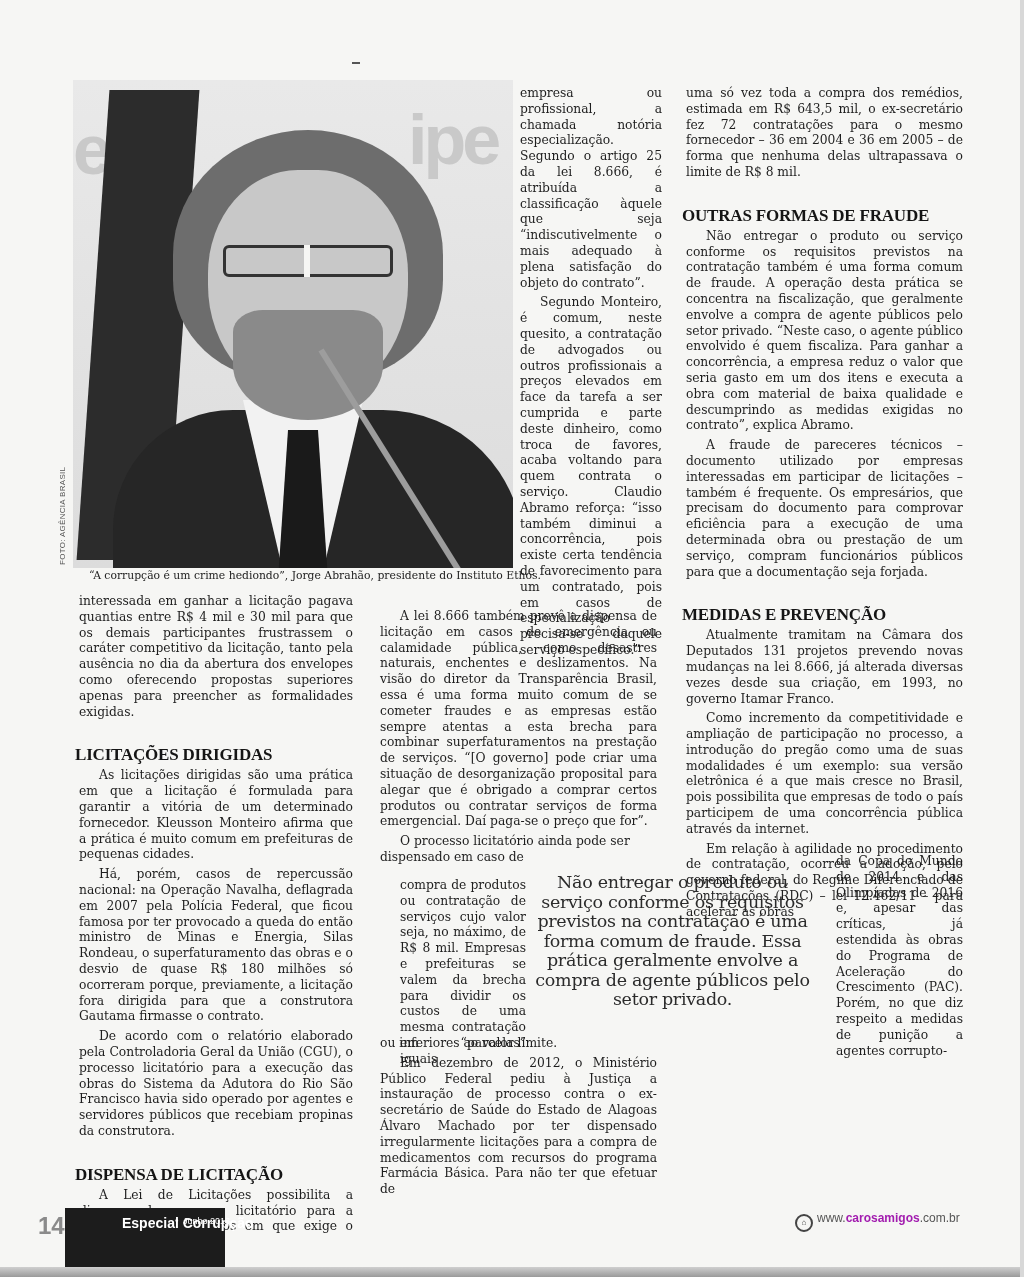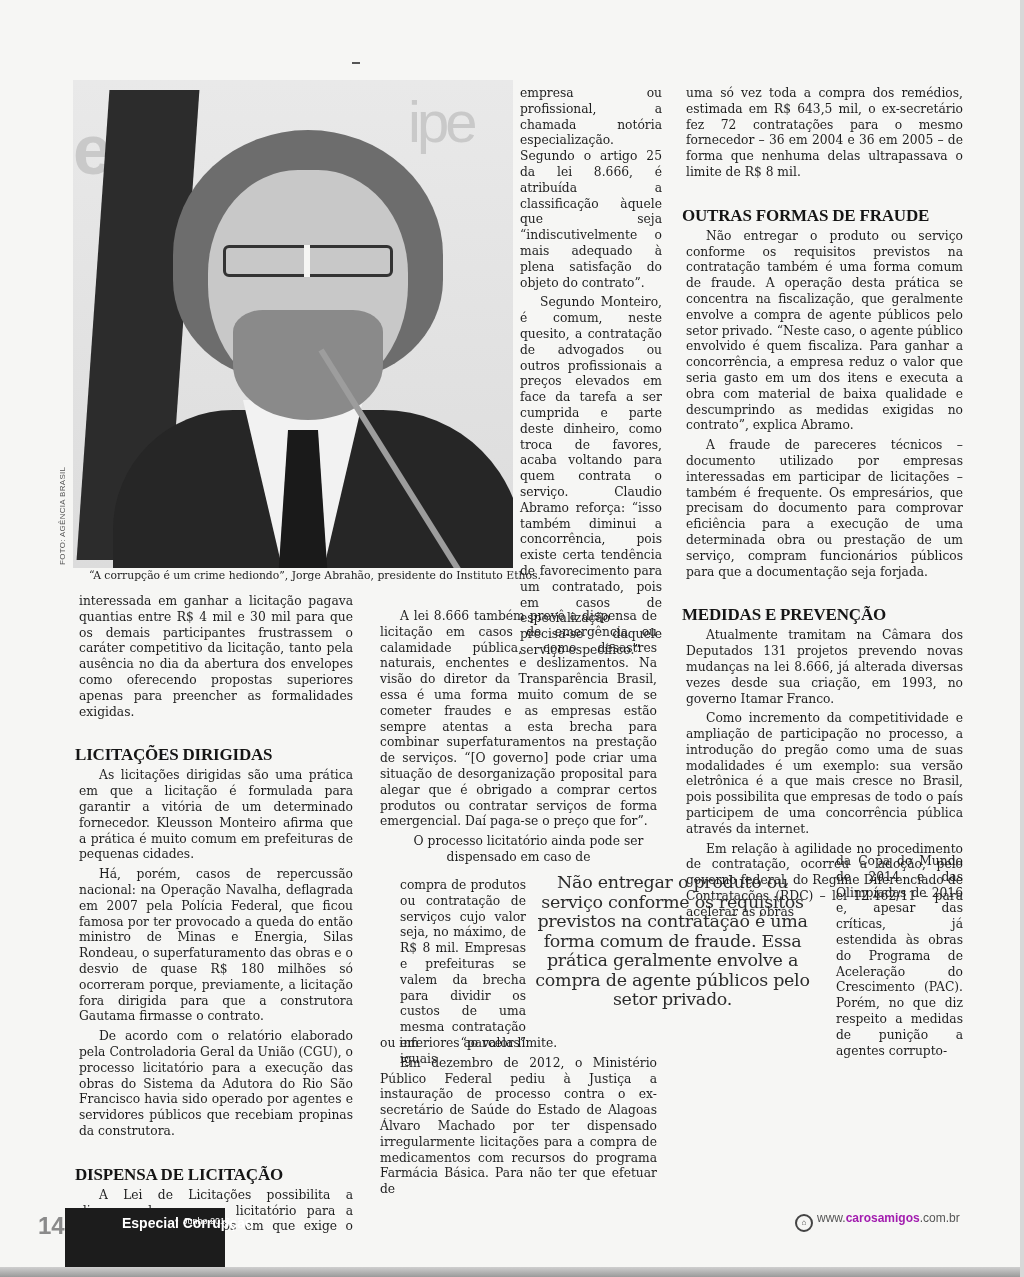--- a/index.html
+++ b/index.html
@@ -27,21 +27,21 @@
     font-family: "Liberation Serif", serif; font-weight: bold;
     font-size: 17px; line-height: 18px; margin: 26px 0 2px 0; color: #151515;
     letter-spacing: -0.2px;
   }
   
   .photo {
     left: 73px; top: 80px; width: 440px; height: 488px; overflow: hidden;
     background: linear-gradient(180deg, #e9e9e9 0%, #dcdcdc 100%);
   }
   .photo .flag { position:absolute; left:20px; top:10px; width:90px; height:470px; background:#2c2c2c; transform: skewX(-4deg); }
-  .photo .bgtext { position:absolute; left:335px; top:8px; font-family:"Liberation Sans",sans-serif; font-weight:normal; font-size:58px; color:#c9c9c9; letter-spacing:-4px; }
+  .photo .bgtext { position:absolute; left:335px; top:20px; font-family:"Liberation Sans",sans-serif; font-weight:bold; font-size:70px; color:#c9c9c9; letter-spacing:-4px; }
   .photo .bgtext2 { position:absolute; left:0px; top:30px; font-family:"Liberation Sans",sans-serif; font-weight:bold; font-size:70px; color:#c9c9c9; }
   .photo .jacket { position:absolute; left:40px; top:330px; width:410px; height:200px; background:#262626; border-radius: 120px 140px 0 0; }
   .photo .shirt { position:absolute; left:170px; top:320px; width:120px; height:180px; background:#f2f2f2; clip-path: polygon(0 0, 100% 0, 65% 100%, 35% 100%); }
   .photo .tie { position:absolute; left:205px; top:350px; width:50px; height:150px; background:#1a1a1a; clip-path: polygon(20% 0, 80% 0, 100% 100%, 0 100%); }
   .photo .hair { position:absolute; left:100px; top:50px; width:270px; height:250px; background:#6d6d6d; border-radius: 50% 50% 40% 40%; }
   .photo .face { position:absolute; left:135px; top:90px; width:200px; height:230px; background:#c8c8c8; border-radius: 45% 45% 50% 50%; }
   .photo .beard { position:absolute; left:160px; top:230px; width:150px; height:110px; background:#8a8a8a; border-radius: 20% 20% 50% 50%; }
   .photo .glasses { position:absolute; left:150px; top:165px; width:170px; height:32px; border:3px solid #333; border-radius:6px; box-sizing:border-box; }
   .photo .glasses:after { content:""; position:absolute; left:78px; top:-3px; width:6px; height:32px; background:#f6f6f4; }
   .photo .mic { position:absolute; left:245px; top:270px; width:6px; height:260px; background:#9d9d9d; transform: rotate(-32deg); transform-origin: top; }
@@ -101,21 +101,21 @@
   <div class="head">LICITAÇÕES DIRIGIDAS</div>
   <p>As licitações dirigidas são uma prática em que a licitação é formulada para garantir a vitória de um determinado fornecedor. Kleusson Monteiro afirma que a prática é muito comum em prefeituras de pequenas cidades.</p>
   <p>Há, porém, casos de repercussão nacional: na Operação Navalha, deflagrada em 2007 pela Polícia Federal, que ficou famosa por ter provocado a queda do então ministro de Minas e Energia, Silas Rondeau, o superfaturamento das obras e o desvio de quase R$ 180 milhões só ocorreram porque, previamente, a licitação fora dirigida para que a construtora Gautama firmasse o contrato.</p>
   <p>De acordo com o relatório elaborado pela Controladoria Geral da União (CGU), o processo licitatório para a execução das obras do Sistema da Adutora do Rio São Francisco havia sido operado por agentes e servidores públicos que recebiam propinas da construtora.</p>
   <div class="head">DISPENSA DE LICITAÇÃO</div>
   <p>A Lei de Licitações possibilita a dispensa do processo licitatório para a contratação de serviços em que exige o contratado, seja</p>
 </div>
 
 <div class="abs txt" style="left:376px; top:605px; width:285px;">
   <p>A lei 8.666 também prevê a dispensa de licitação em casos de emergência ou calamidade pública, como desastres naturais, enchentes e deslizamentos. Na visão do diretor da Transparência Brasil, essa é uma forma muito comum de se cometer fraudes e as empresas estão sempre atentas a esta brecha para combinar superfaturamentos na prestação de serviços. “[O governo] pode criar uma situação de desorganização proposital para alegar que é obrigado a comprar certos produtos ou contratar serviços de forma emergencial. Daí paga-se o preço que for”.</p>
-  <p style="text-align:center;">O processo licitatório ainda pode ser dispensado em caso de</p>
+  <p style="text-align:left;">O processo licitatório ainda pode ser dispensado em caso de</p>
 </div>
 <div class="abs txt" style="left:396px; top:874px; width:134px;">
   <p class="noind">compra de produtos ou contratação de serviços cujo valor seja, no máximo, de R$ 8 mil. Empresas e prefeituras se valem da brecha para dividir os custos de uma mesma contratação em “parcelas” iguais</p>
 </div>
 <div class="abs txt" style="left:376px; top:1032px; width:285px;">
   <p class="noind" style="text-align:left;">ou inferiores ao valor limite.</p>
   <p>Em dezembro de 2012, o Ministério Público Federal pediu à Justiça a instauração de processo contra o ex-secretário de Saúde do Estado de Alagoas Álvaro Machado por ter dispensado irregularmente licitações para a compra de medicamentos com recursos do programa Farmácia Básica. Para não ter que efetuar de</p>
 </div>
 
 <div class="abs txt" style="left:682px; top:82px; width:285px;">

